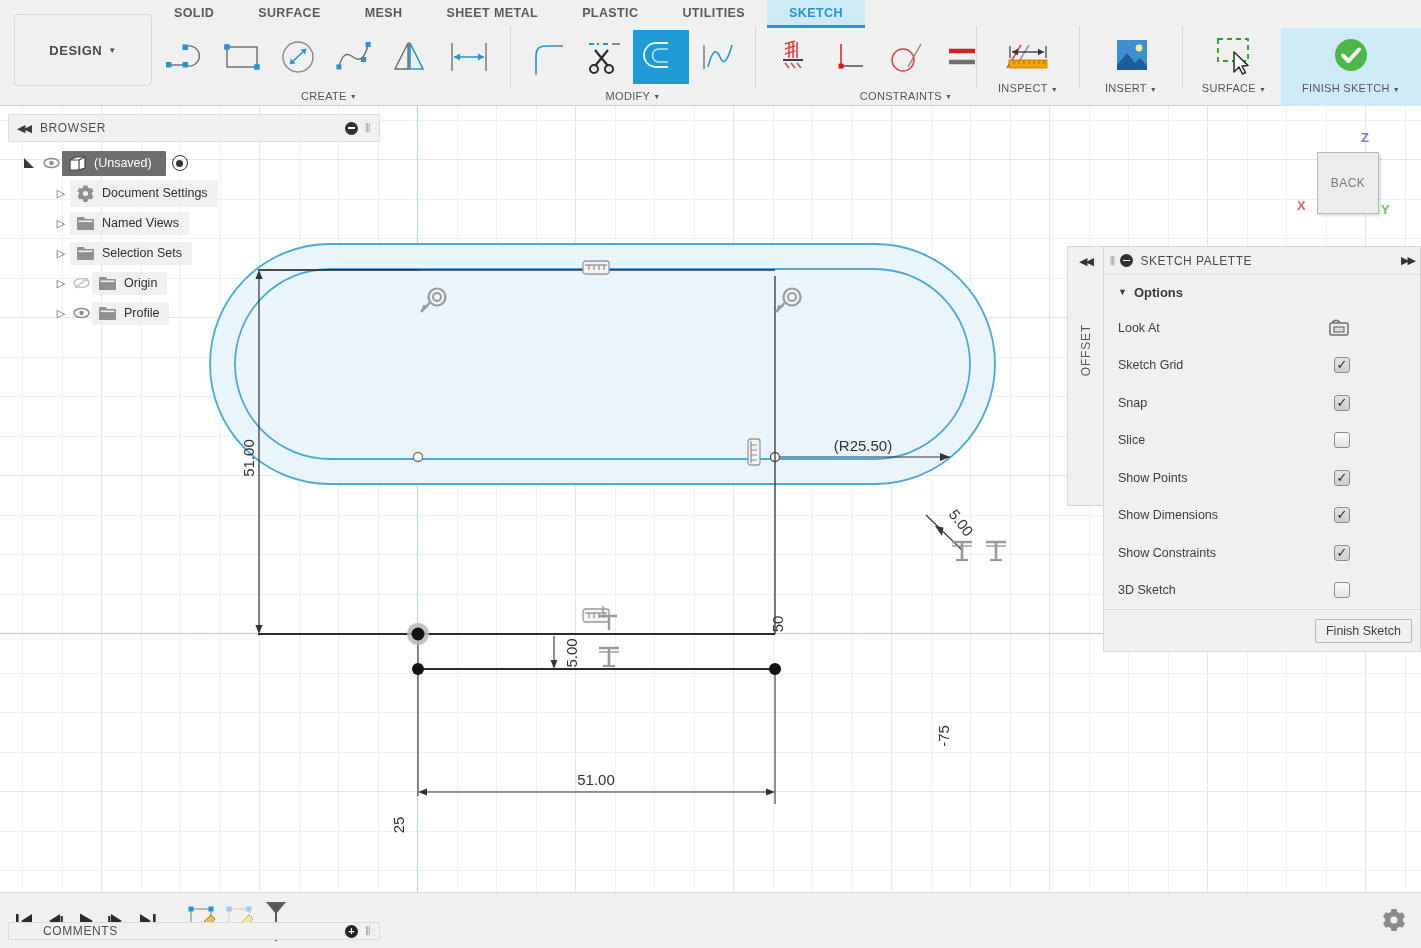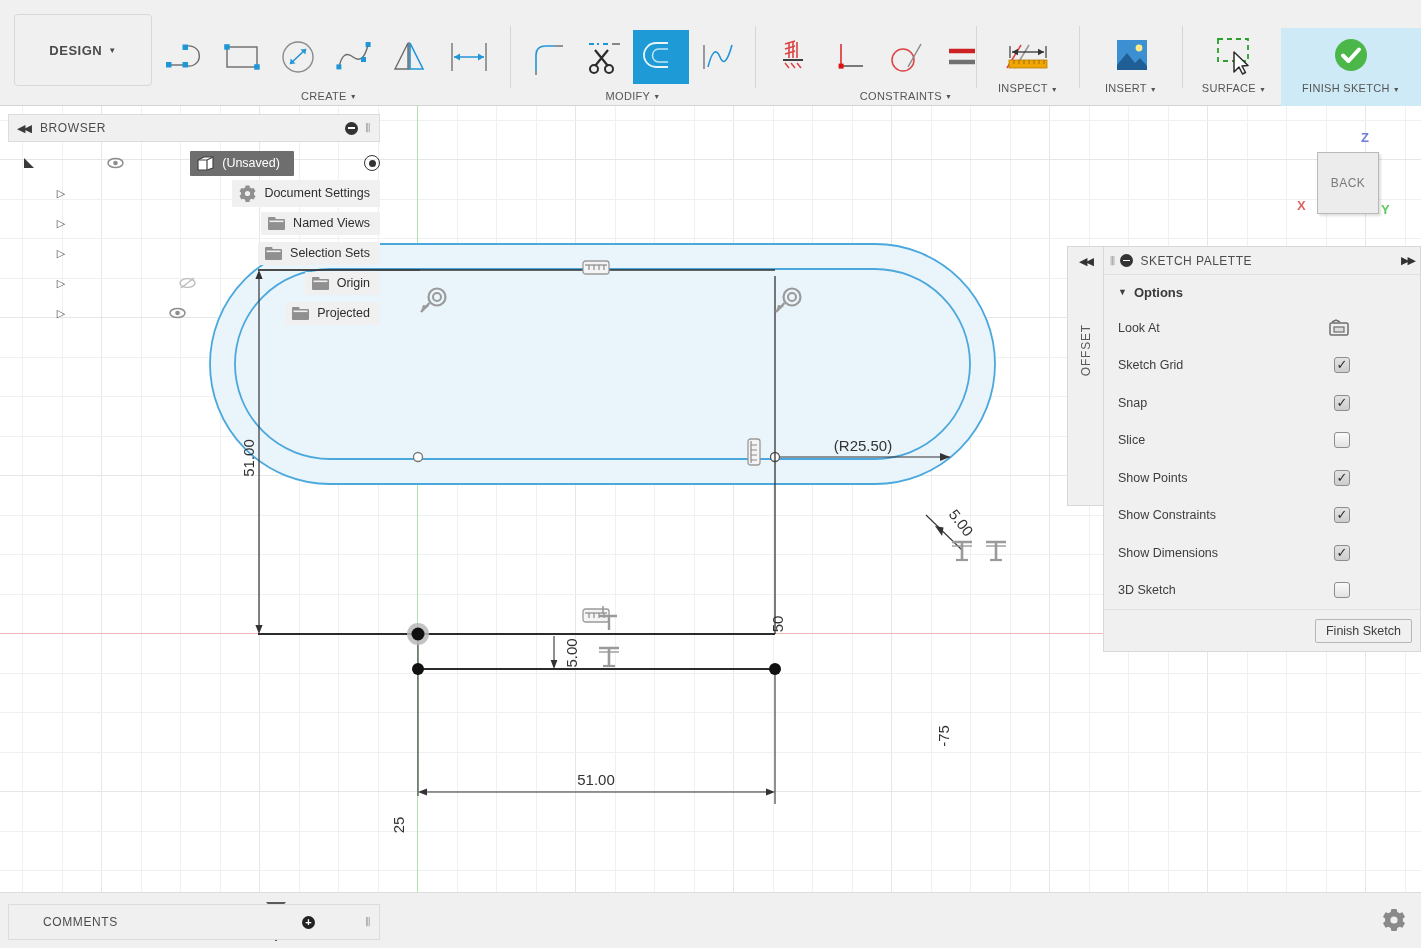--- a/index.html
+++ b/index.html
@@ -78,33 +78,33 @@
   #browserHead .collapse { color: #3a3a3a; font-size: 11px; margin-right: 10px; letter-spacing: -2px; }
   #browserHead .spacer { flex: 1; }
   #browserHead .dot {
     width: 13px; height: 13px; border-radius: 50%; background: #333;
     display: flex; align-items: center; justify-content: center;
   }
   #browserHead .dot::after { content: ''; width: 7px; height: 1.5px; background: #fff; }
   #browserHead .grip { margin-left: 7px; color: #999; font-size: 12px; }
 
   #tree { padding-top: 6px; font-size: 12.5px; color: #2e2e2e; }
-  .trow { display: flex; align-items: center; height: 30px; justify-content: space-between; }
+  .trow { display: flex; align-items: center; height: 30px; }
   .twist { width: 18px; text-align: center; color: #4a4a4a; font-size: 11px; }
   .eye { width: 22px; display: flex; align-items: center; justify-content: center; }
   .tlabel { background: #f0f0f0; padding: 4px 10px 4px 6px; display: flex; align-items: center; border-radius: 1px; }
   .tlabel.sel { background: #6e6e6e; color: #fff; padding-right: 14px; }
   .tname { margin-left: 7px; white-space: nowrap; }
   .radio { width: 16px; height: 16px; border: 1.6px solid #333; border-radius: 50%; margin-left: 6px; display:flex; align-items:center; justify-content:center;}
   .radio::after { content:''; width: 7px; height: 7px; border-radius:50%; background:#333; }
 
   #comments {
-    position: absolute; left: 8px; bottom: 8px; width: 372px; height: 36px;
+    position: absolute; left: 8px; bottom: 8px; width: 372px; height: 18px;
     background: #f0f0f0; border: 1px solid #dcdcdc; display: flex; align-items: center;
-    padding: 8px 8px; font-size: 12px; color: #4c4c4c; letter-spacing: .6px; z-index: 30; gap: 43px;
+    padding: 8px 8px; font-size: 12px; color: #4c4c4c; letter-spacing: .6px; z-index: 30;
   }
   #comments .spacer { flex: 1; }
   #comments .plus {
     width: 13px; height: 13px; border-radius: 50%; background: #222; color: #fff;
     font-size: 11px; line-height: 12px; text-align: center; font-weight: bold;
   }
   #comments .grip { margin-left: 7px; color: #999; font-size: 12px; }
 
   
   #palette {
@@ -178,20 +178,29 @@
 
 <div id="app">
 
   <div id="ribbon">
 
     <div id="design-btn">
       <span>DESIGN</span>
       <span class="caret">▼</span>
     </div>
 
+    <div id="wsTabs">
+      <div class="ws-tab">SOLID</div>
+      <div class="ws-tab">SURFACE</div>
+      <div class="ws-tab">MESH</div>
+      <div class="ws-tab">SHEET METAL</div>
+      <div class="ws-tab">PLASTIC</div>
+      <div class="ws-tab">UTILITIES</div>
+      <div class="ws-tab active">SKETCH</div>
+    </div>
 
     <div id="toolGroups">
 
       <div class="tgroup">
         <div class="icons">
           <div class="tool">
             <svg width="46" height="36" viewBox="0 0 46 36">
               <path d="M6 26 H22" stroke="#6b6b6b" stroke-width="1.4" fill="none"></path>
               <path d="M22 26 A10 10 0 1 0 22 8" stroke="#6b6b6b" stroke-width="1.4" fill="none"></path>
               <rect x="3" y="23" width="5.5" height="5.5" fill="#2196d6"></rect>
@@ -669,21 +678,21 @@
               </svg>
           </span>
           <span class="tlabel">
             <span>
               <svg width="19" height="15" viewBox="0 0 19 15">
                   <rect x="1" y="3" width="17" height="11" rx="1" fill="#909090"></rect>
                   <rect x="1" y="1" width="7.5" height="3" rx="1" fill="#909090"></rect>
                   <rect x="2.5" y="4.5" width="14" height="1.6" fill="#f0f0f0"></rect>
                 </svg>
             </span>
-            <span class="tname">Projected</span>
+            <span class="tname">Profile</span>
           </span>
         </div>
       </div>
     </div>
 
     <div id="comments">
       <span style="margin-left:26px;">COMMENTS</span>
       <span class="spacer"></span>
       <span class="plus">+</span>
       <span class="grip">⫴</span>
@@ -732,25 +741,25 @@
       </div>
       <div class="prow">
         <span class="plabel">Slice</span>
         <span class="cbox"></span>
       </div>
       <div class="prow">
         <span class="plabel">Show Points</span>
         <span class="cbox on"></span>
       </div>
       <div class="prow">
+        <span class="plabel">Show Dimensions</span>
+        <span class="cbox on"></span>
+      </div>
+      <div class="prow">
         <span class="plabel">Show Constraints</span>
-        <span class="cbox on"></span>
-      </div>
-      <div class="prow">
-        <span class="plabel">Show Dimensions</span>
         <span class="cbox on"></span>
       </div>
       <div class="prow">
         <span class="plabel">3D Sketch</span>
         <span class="cbox"></span>
       </div>
 
       <div id="palFoot">
         <button id="finishSketchBtn">Finish Sketch</button>
       </div>

